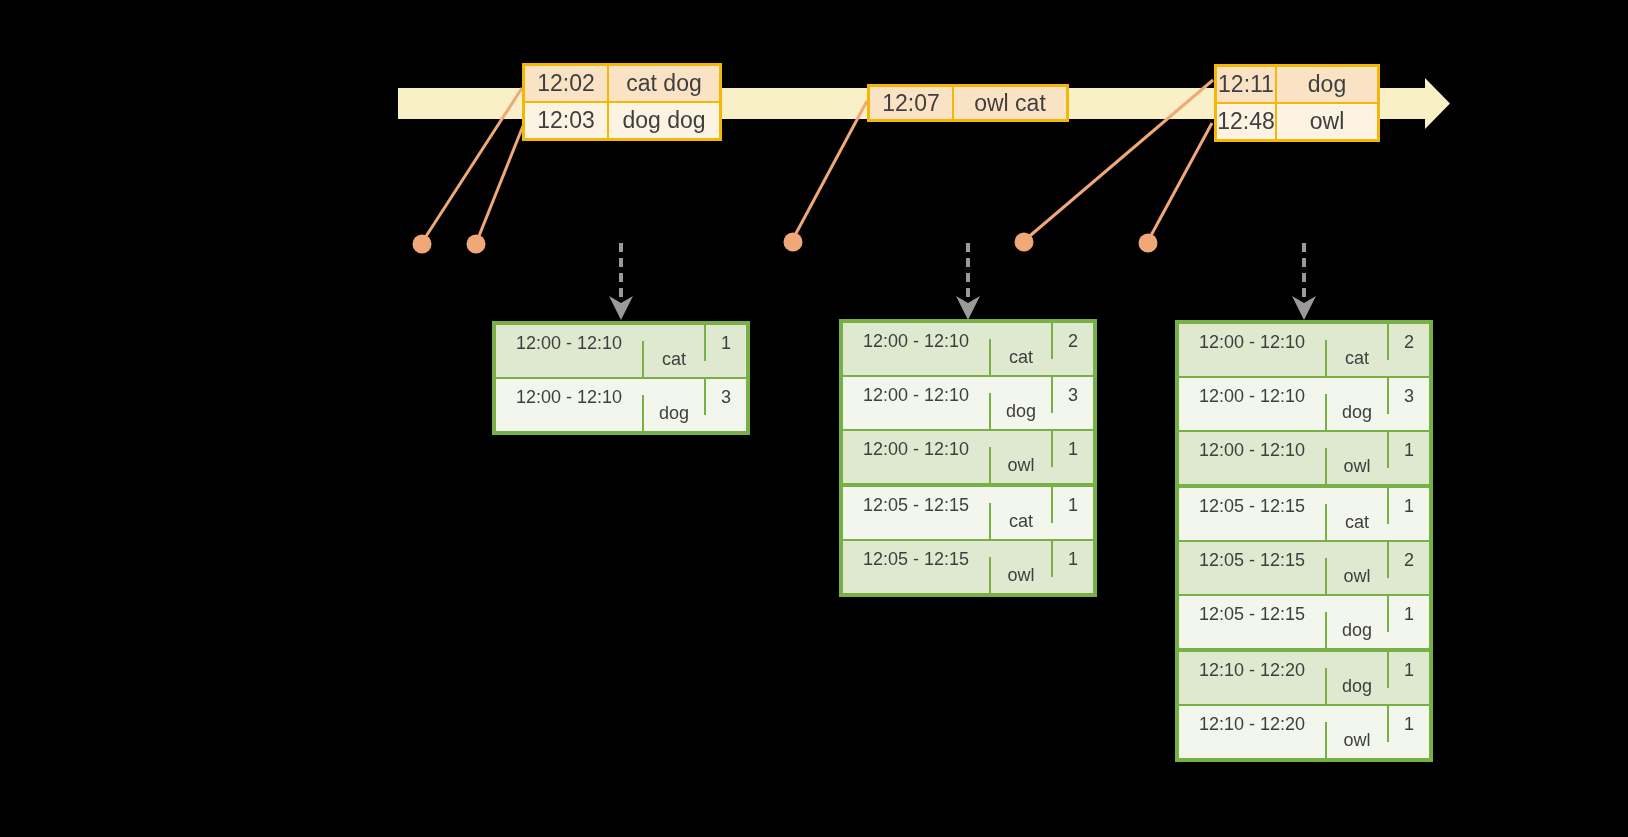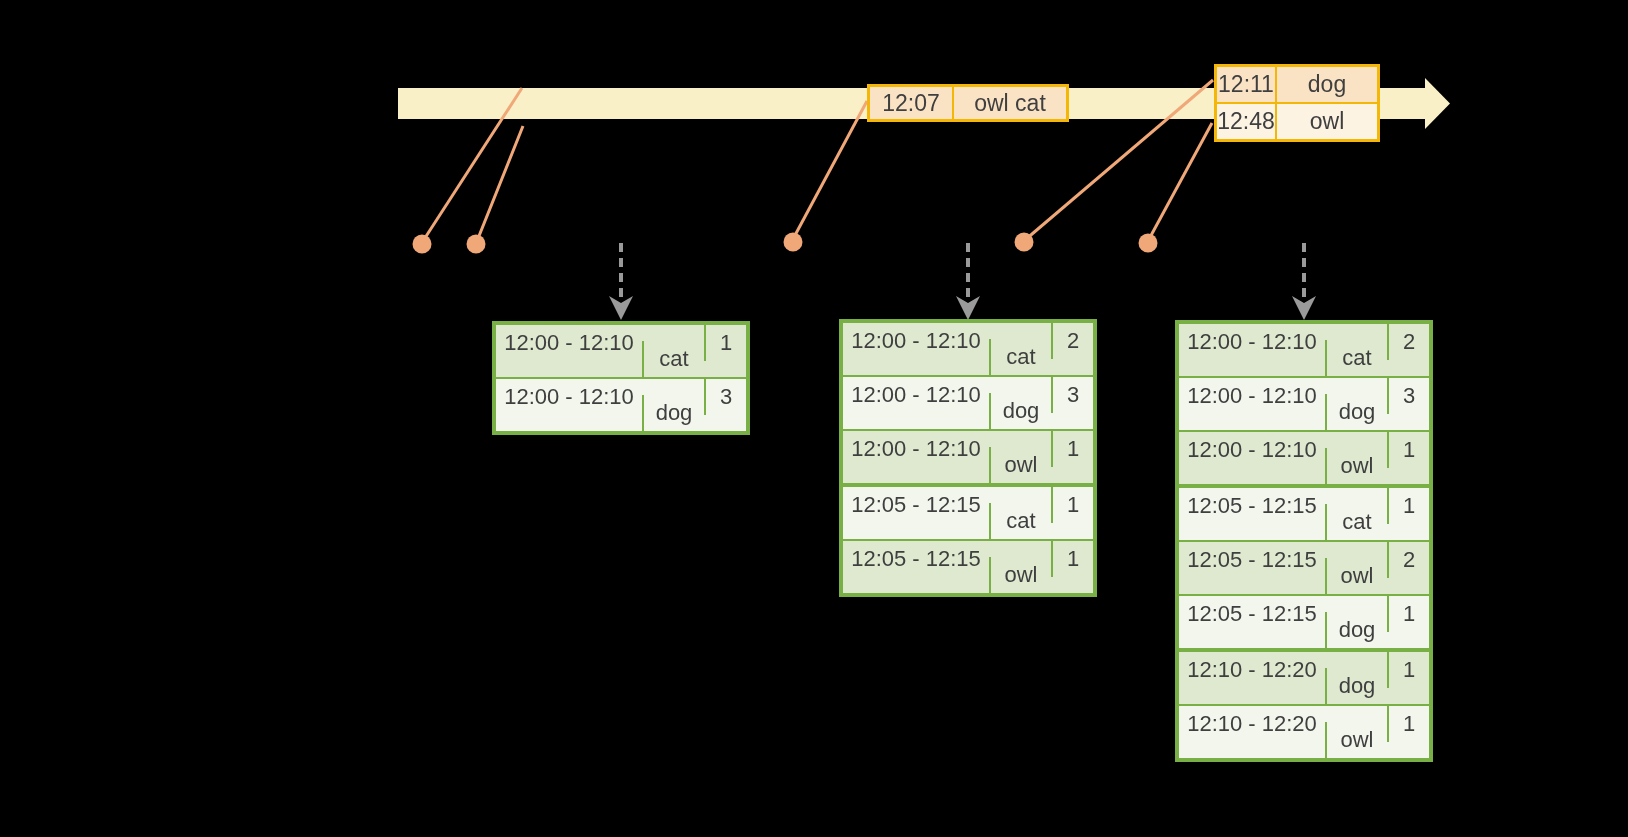--- a/index.html
+++ b/index.html
@@ -16,21 +16,21 @@
   .erow + .erow{border-top:2px solid #F4B708;}
   .ecell{display:flex;align-items:center;justify-content:center;height:35px;}
   .ebox-2 .ecell{height:32px;}
   .ecell.time{width:82px;}
   .ecell.words{border-left:2px solid #F4B708;width:110px;}
   .ebox-2 .ecell.words{width:112px;}
   .ebox-3 .ecell.time{width:58px;}
   .ebox-3 .ecell.words{width:100px;}
 
   
-  .rtable{position:absolute;border:4px solid #78B045;font-size:22px;background:#ec4899;}
+  .rtable{position:absolute;border:4px solid #78B045;font-size:18px;background:#ec4899;}
   .rrow{display:flex;}
   .rrow + .rrow{border-top:2px solid #78B045;}
   .rrow.group-start{border-top:4px solid #78B045;}
   .rrow:nth-child(odd){background:#DEE9CF;}
   .rrow:nth-child(even){background:#F2F6ED;}
   .rcell{display:flex;align-items:center;justify-content:center;height:36px;}
   .rcell.window{width:146px;}
   .rcell.word{width:60px;border-left:2px solid #78B045;margin-top:16px;}
   .rcell.count{width:40px;border-left:2px solid #78B045;}
 
@@ -69,20 +69,30 @@
     <g>
       <line class="trigger-shaft" x1="968" y1="243" x2="968" y2="298"></line>
       <polygon class="trigger-head" points="956,296 968,303 980,296 968,320"></polygon>
     </g>
     <g>
       <line class="trigger-shaft" x1="1304" y1="243" x2="1304" y2="298"></line>
       <polygon class="trigger-head" points="1292,296 1304,303 1316,296 1304,320"></polygon>
     </g>
   </svg>
 
+  <div class="ebox ebox-1" style="left:522px;top:63px;">
+    <div class="erow">
+      <div class="ecell time">12:02</div>
+      <div class="ecell words">cat dog</div>
+    </div>
+    <div class="erow">
+      <div class="ecell time">12:03</div>
+      <div class="ecell words">dog dog</div>
+    </div>
+  </div>
 
   <div class="ebox ebox-2" style="left:867px;top:84px;">
     <div class="erow">
       <div class="ecell time">12:07</div>
       <div class="ecell words">owl cat</div>
     </div>
   </div>
 
   <div class="ebox ebox-3" style="left:1214px;top:64px;">
     <div class="erow">

